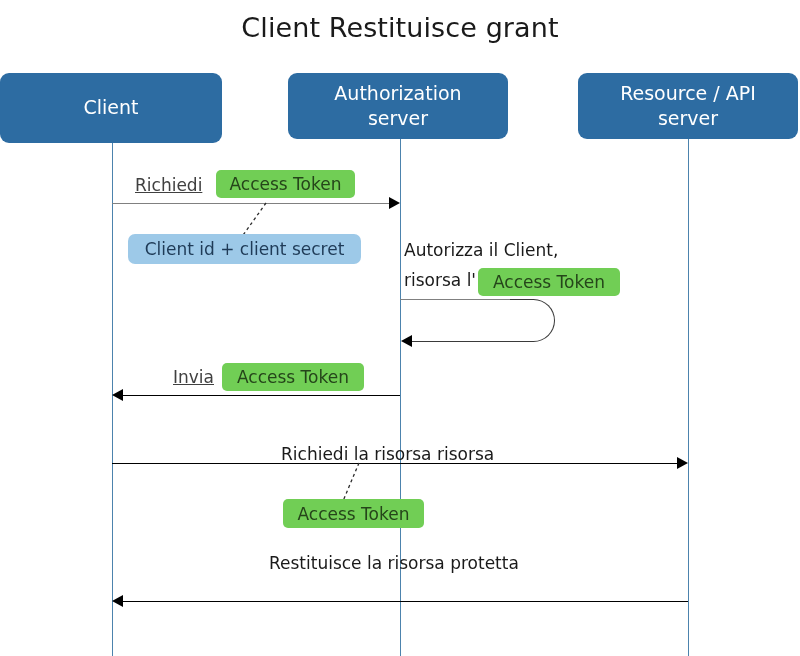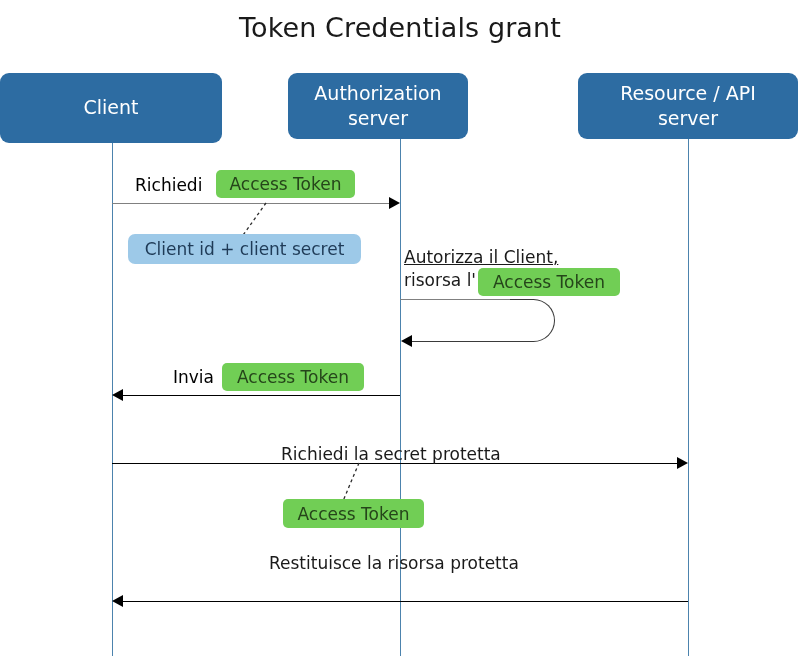--- a/index.html
+++ b/index.html
@@ -155,39 +155,40 @@
 
   
   .label-row {
     position: absolute;
     display: flex;
     align-items: center;
     white-space: nowrap;
   }
   .label-row .txt {
     font-size: 17px;
-    color: #000000;
+    color: #404040;
+    text-decoration: underline;
   }
 </style>
 </head>
 <body>
 
 <div id="canvas">
 
-  <div id="diagram-title">Token Credentials grant</div>
+  <div id="diagram-title">Client Restituisce grant</div>
 
   <div class="lifeline" style="left:112px; top:138px; height:518px;"></div>
   <div class="lifeline" style="left:400px; top:138px; height:518px;"></div>
   <div class="lifeline" style="left:688px; top:138px; height:518px;"></div>
 
   <div class="participant" style="left:0px; top:73px; width:222px; height:70px;">
     <span>Client</span>
   </div>
 
-  <div class="participant" style="left:288px; top:73px; width:180px; height:66px;text-align:center;">
+  <div class="participant" style="left:288px; top:73px; width:220px; height:66px;text-align:center;">
     <span style="display:block;">
       <span style="display:block;">Authorization</span>
       <span style="display:block;">server</span>
     </span>
   </div>
 
   <div class="participant" style="left:578px; top:73px; width:220px; height:66px;">
     <span style="display:block;">
       <span style="display:block;">Resource / API</span>
       <span style="display:block;">server</span>
@@ -205,21 +206,21 @@
   </div>
 
   <svg class="dash-connector" style="left:236px; top:203px;" width="90" height="42" viewBox="0 0 90 42">
     <line x1="30" y1="0" x2="0" y2="42"></line>
   </svg>
 
   <div class="note-box" style="left:128px; top:234px; width:233px; height:30px;">
     <span>Client id + client secret</span>
   </div>
 
-  <div class="msg-label" style="left:404px; top:245px;text-decoration:underline;">
+  <div class="msg-label" style="left:404px; top:238px;">
     <span>Autorizza il Client,</span>
   </div>
   <div class="msg-label" style="left:404px; top:268px;">
     <span>risorsa l'</span>
   </div>
   <div class="token-badge" style="left:478px; top:268px; width:142px; height:28px;">
     <span>Access Token</span>
   </div>
 
   <div class="self-loop" style="left:400px; top:299px; width:155px; height:45px;">
@@ -236,21 +237,21 @@
     <span class="txt">Invia</span>
   </div>
   <div class="token-badge" style="left:222px; top:363px; width:142px; height:28px;">
     <span>Access Token</span>
   </div>
 
   <div class="msg-line" style="left:112px; top:463px; width:566px;"></div>
   <div class="arrow-head right" style="left:677px; top:457px;"></div>
 
   <div class="msg-label" style="left:281px; top:442px;">
-    <span>Richiedi la secret protetta</span>
+    <span>Richiedi la risorsa risorsa</span>
   </div>
 
   <svg class="dash-connector" style="left:343px; top:463px;" width="60" height="38" viewBox="0 0 60 38">
     <line x1="16" y1="0" x2="0" y2="38"></line>
   </svg>
 
   <div class="token-badge" style="left:283px; top:499px; width:141px; height:29px;">
     <span>Access Token</span>
   </div>
 

